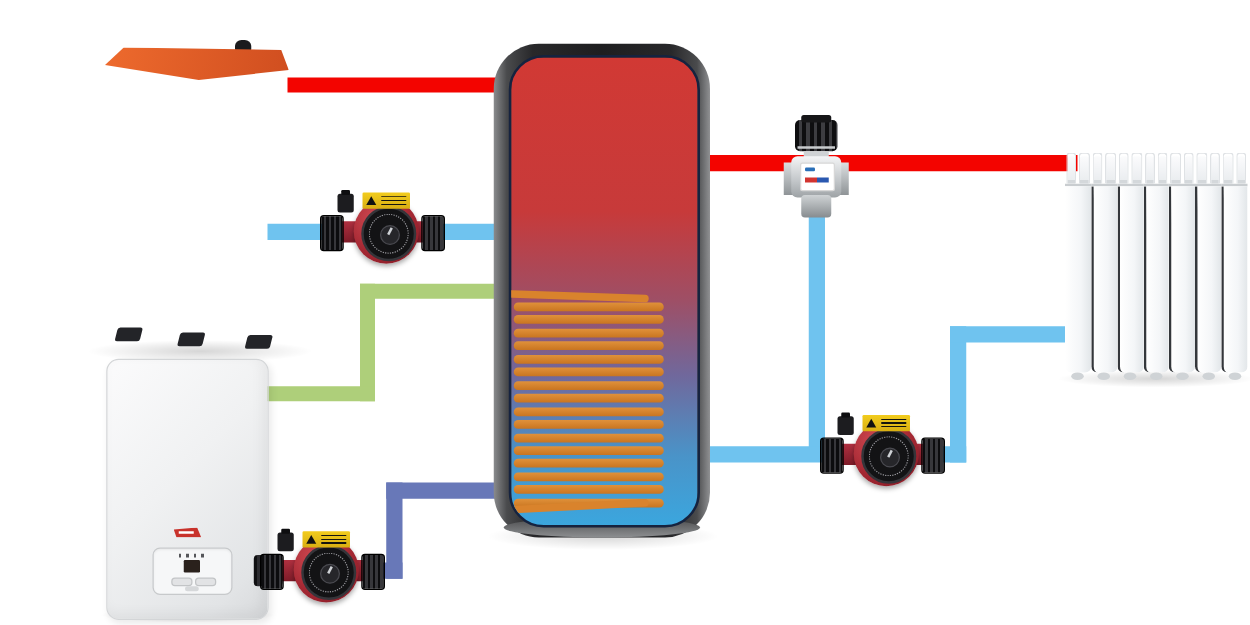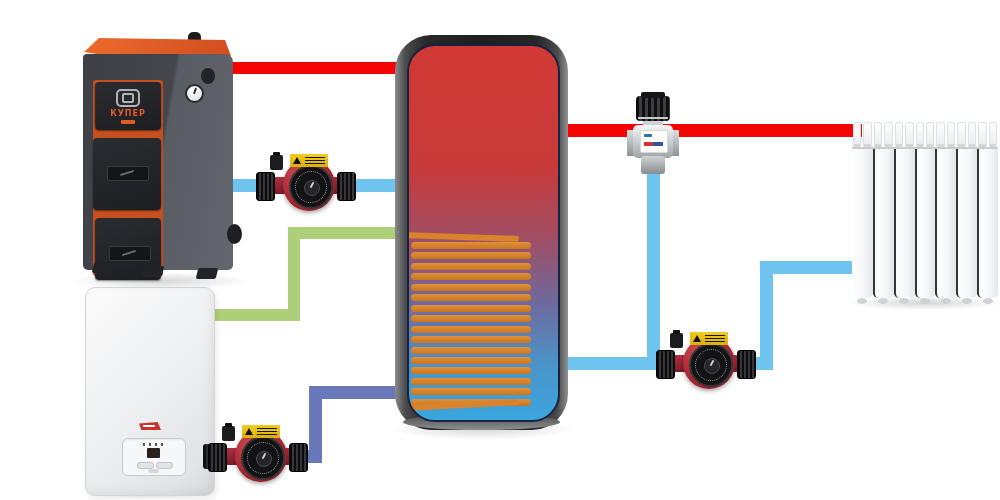--- a/index.html
+++ b/index.html
@@ -149,37 +149,20 @@
       <div class="pipe-seg" style="left:560px;top:124px;width:302px;height:13px;background:#f30400;"></div>
       <div class="pipe-seg" style="left:647px;top:158px;width:13px;height:206px;background:#6fc3ef;"></div>
       <div class="pipe-seg" style="left:563px;top:357px;width:210px;height:13px;background:#6fc3ef;"></div>
       <div class="pipe-seg" style="left:760px;top:261px;width:13px;height:109px;background:#6fc3ef;"></div>
       <div class="pipe-seg" style="left:760px;top:261px;width:100px;height:13px;background:#6fc3ef;"></div>
     </div>
 
   <div class="abs component sfb">
     <div class="sfb-cap"></div>
     <div class="sfb-top"></div>
-    <div class="sfb-body">
-      <div class="sfb-doorbg"></div>
-      <div class="sfb-door sfb-d1">
-        <div class="sfb-logo"></div>
-        <div class="sfb-brand">КУПЕР</div>
-        <div class="sfb-badge"></div>
-      </div>
-      <div class="sfb-door sfb-d2">
-        <div class="sfb-handle"></div>
-      </div>
-      <div class="sfb-door sfb-d3">
-        <div class="sfb-handle"></div>
-      </div>
-      <div class="sfb-thermo"></div>
-      <div class="sfb-vent"></div>
-      <div class="sfb-knob"></div>
-    </div>
     <div class="sfb-foot" style="left:18px;top:228px;"></div>
     <div class="sfb-foot" style="left:68px;top:232px;"></div>
     <div class="sfb-foot" style="left:122px;top:234px;"></div>
   </div>
 
   <div class="abs component eb">
     <div class="eb-logo"></div>
     <div class="eb-panel">
       <div class="eb-dots"></div>
       <div class="eb-display"></div>

